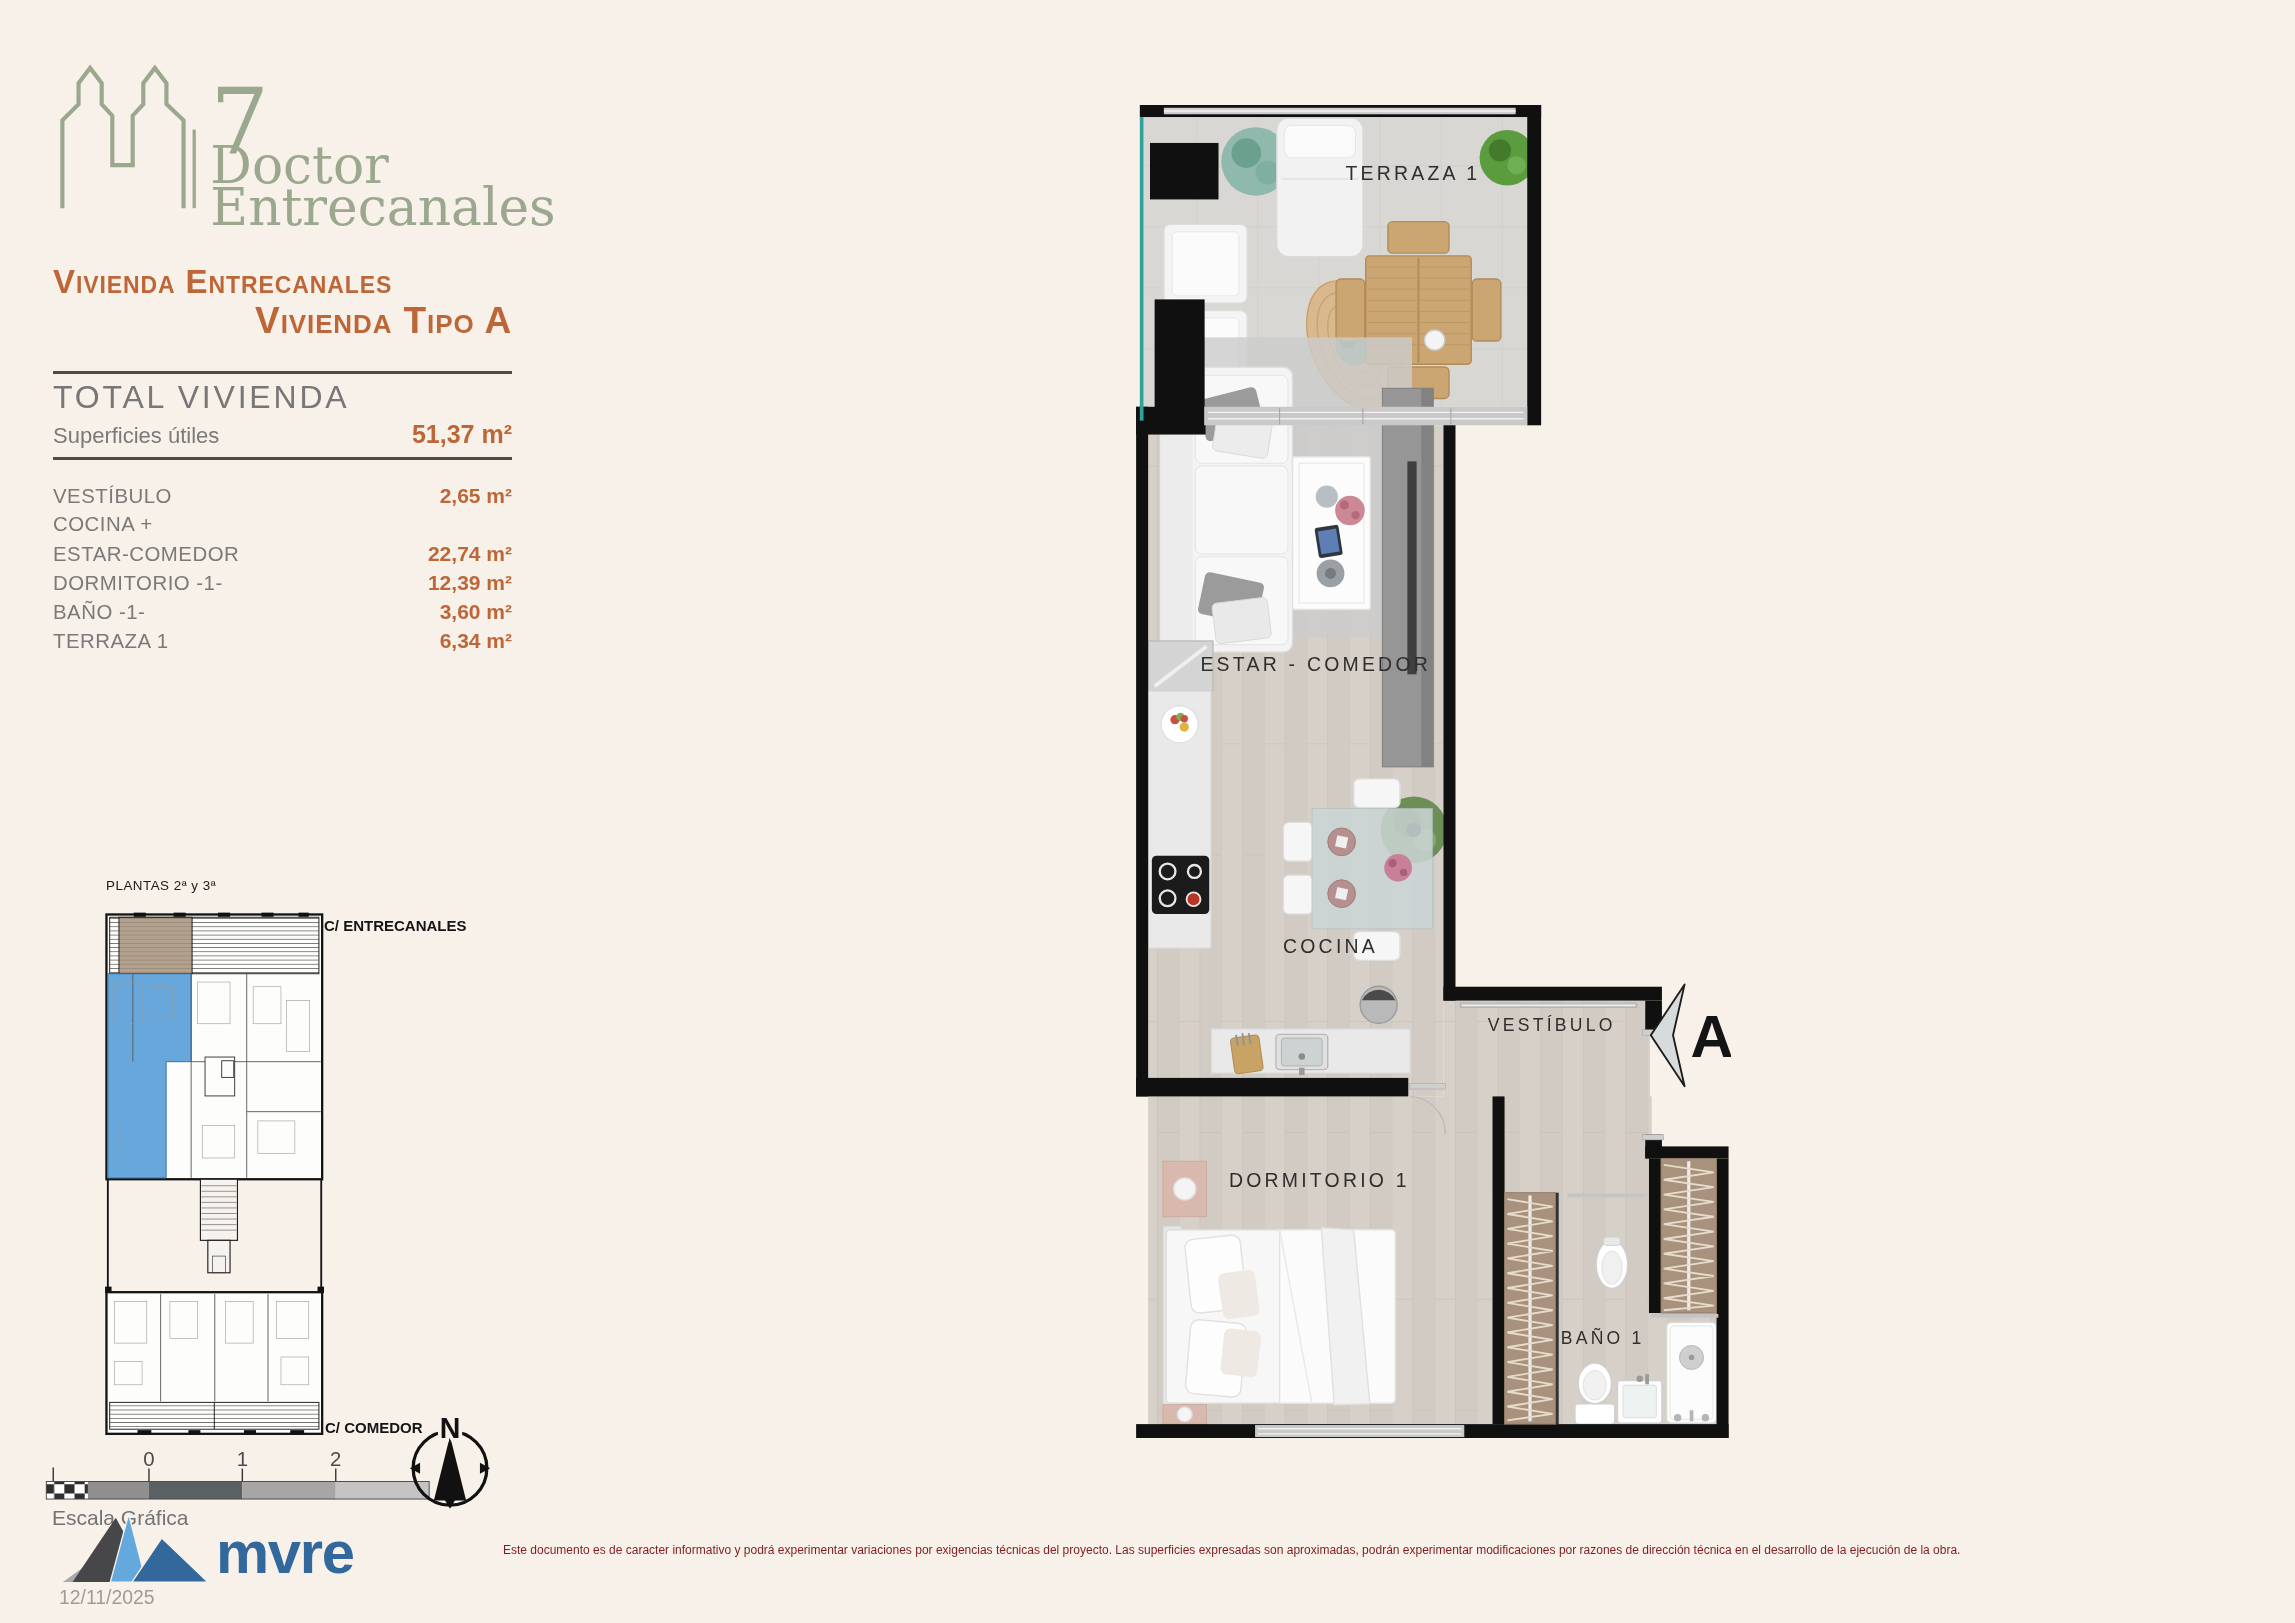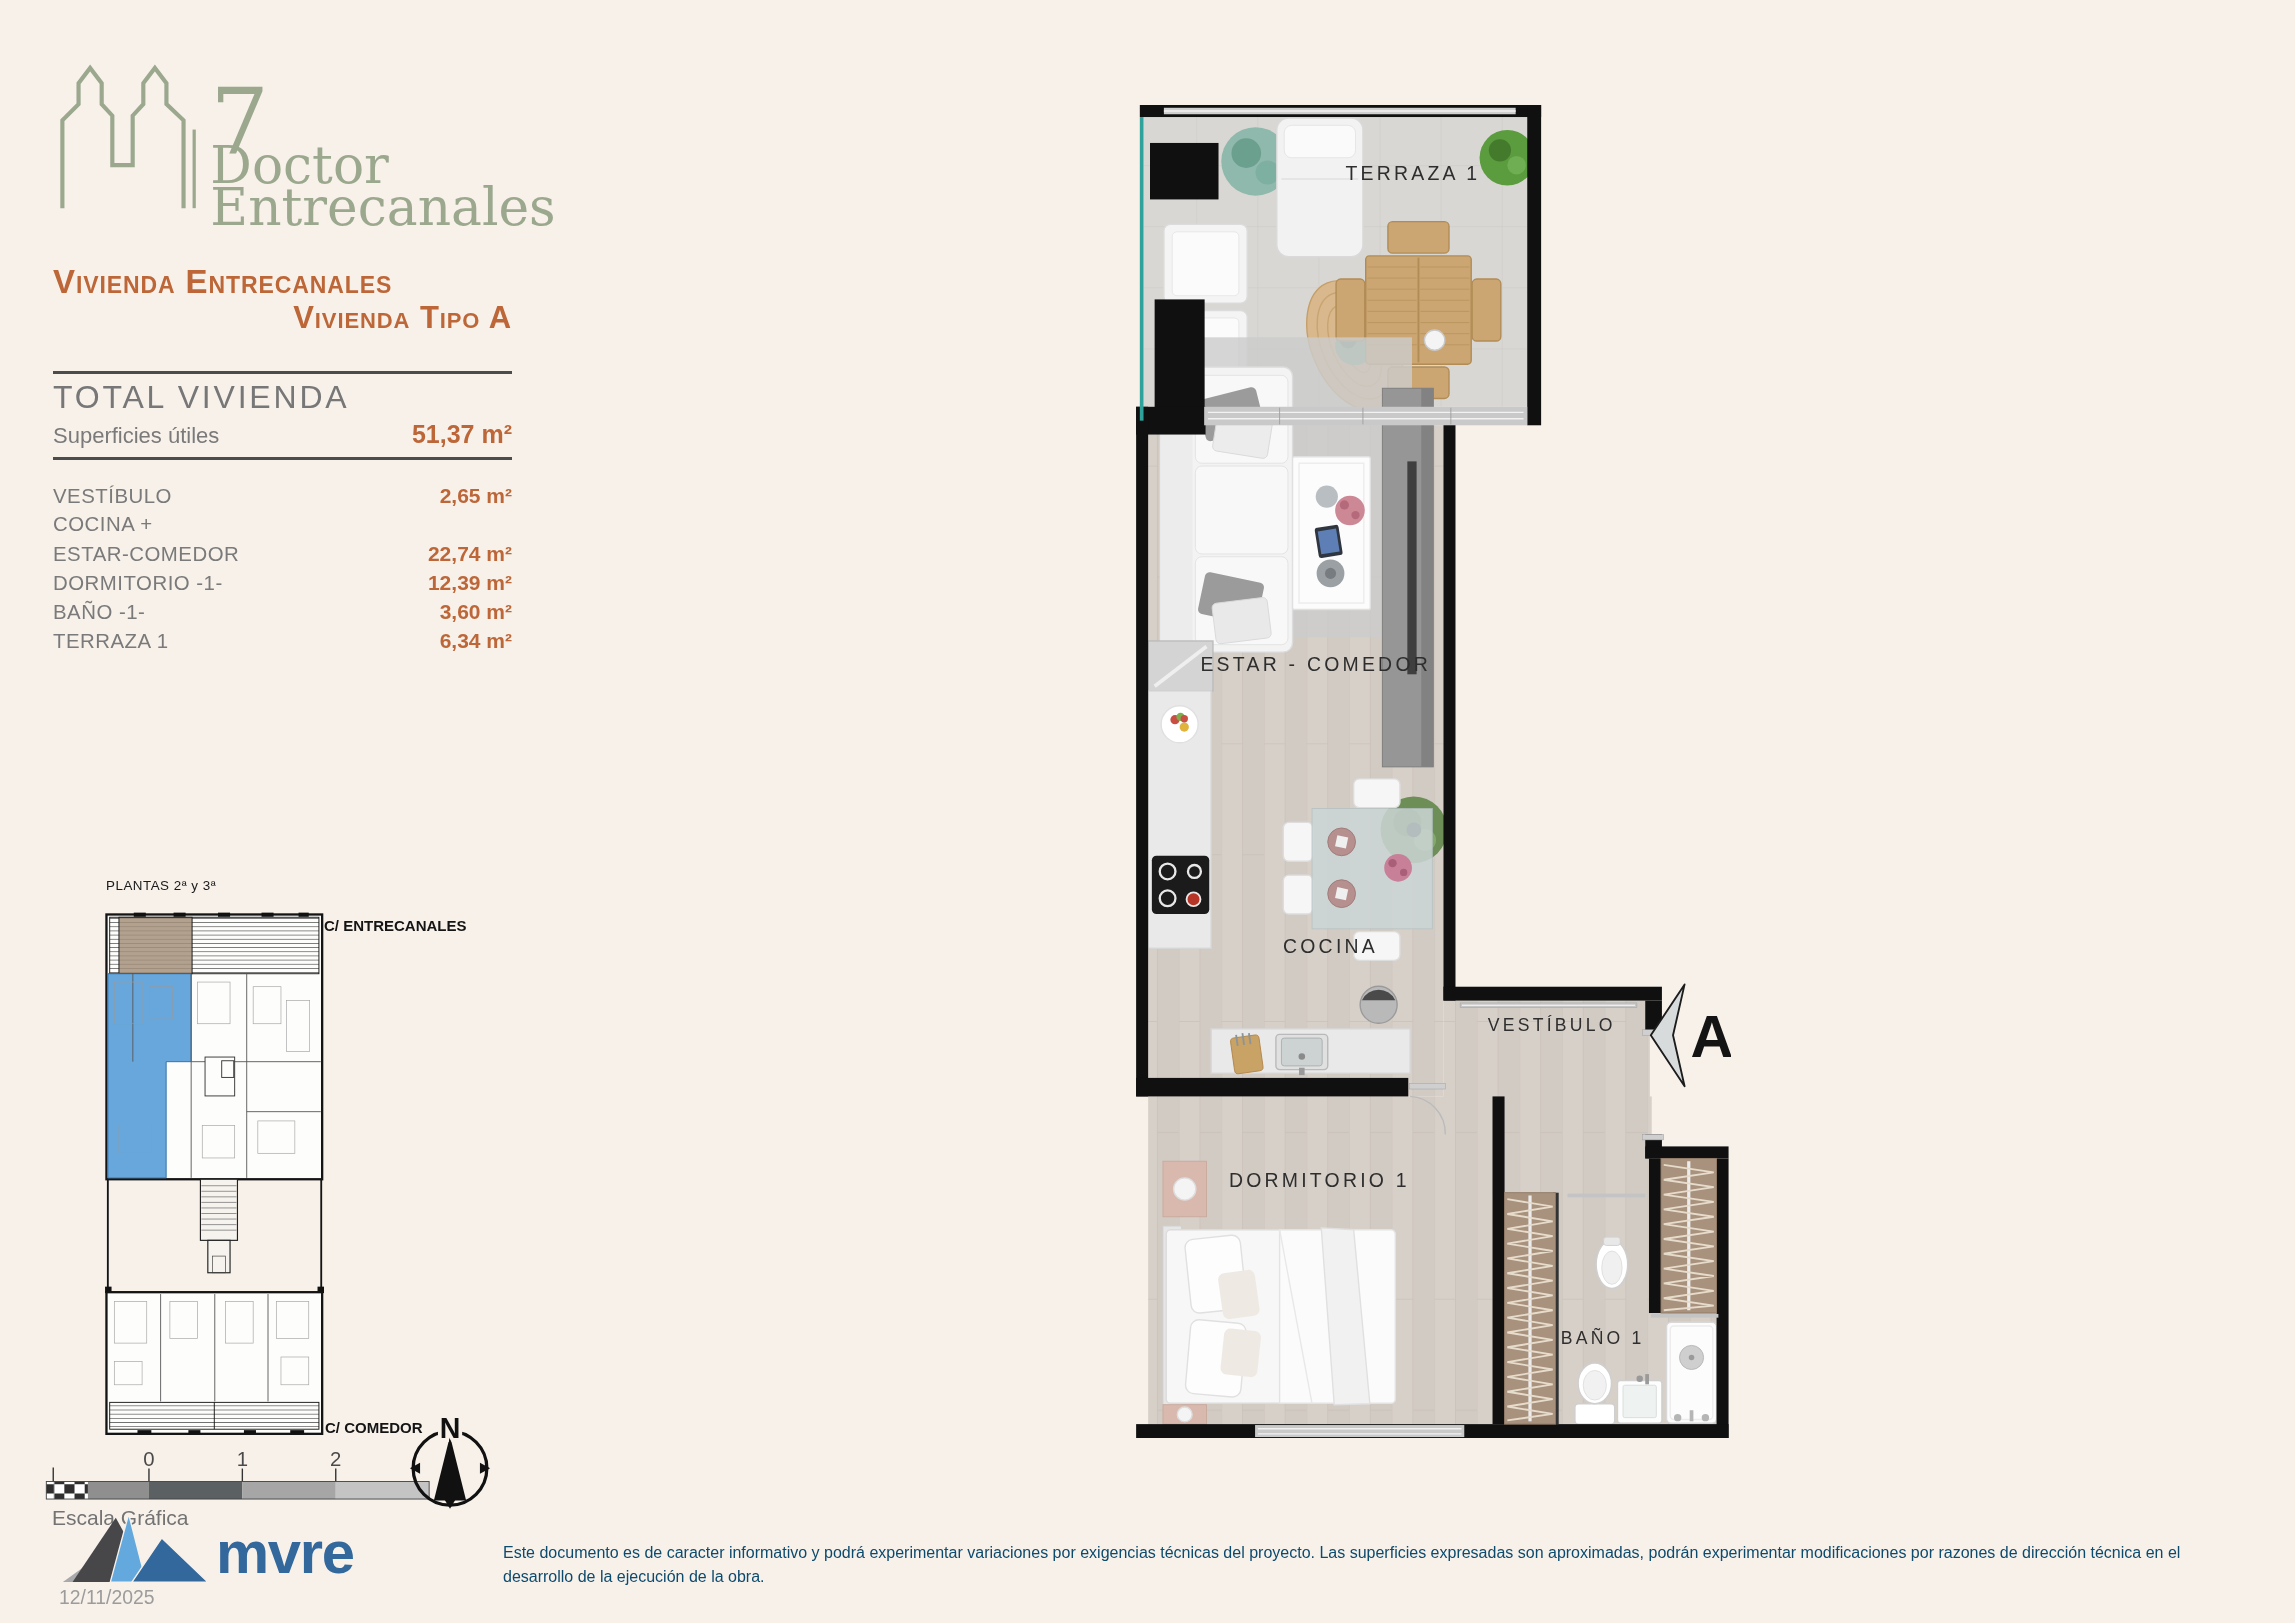--- a/index.html
+++ b/index.html
@@ -2,35 +2,35 @@
 <html style="font-size:7.4px"><head>
 <meta charset="utf-8">
 <style>
   html,body{margin:0;padding:0;}
   .page{position:relative;width:2295px;height:1623px;background:#f7f1ea;overflow:hidden;
         font-family:"Liberation Sans",sans-serif;}
   .abs{position:absolute;}
   .sc{font-variant:small-caps;}
   .title-block{left:53px;top:265px;width:459px;color:#bd6739;font-weight:700;}
   .title-line1{font-size:33px;letter-spacing:0.9px;text-align:left;line-height:1.05;}
-  .title-line2{font-size:31px;letter-spacing:0.9px;text-align:right;line-height:1.05;margin-top:2.8px;}
+  .title-line2{font-size:37px;letter-spacing:0.9px;text-align:right;line-height:1.05;margin-top:2.8px;}
   .divider{left:53px;width:459px;height:3.2px;background:#4c4c4c;}
   .summary-heading{left:53px;top:379px;font-size:32px;letter-spacing:2.8px;color:#777;}
   .summary-row{left:53px;top:420px;width:459px;display:flex;justify-content:space-between;align-items:baseline;}
   .summary-label{font-size:22px;color:#7a7a7a;}
   .summary-value{font-size:25px;color:#bd6739;font-weight:700;}
   .rooms{left:53px;top:484px;width:459px;}
   .room-row{display:flex;justify-content:space-between;align-items:baseline;height:29px;}
   .room-label{font-size:20.4px;color:#7a7a7a;letter-spacing:0.5px;}
   .room-value{font-size:21px;color:#bd6739;font-weight:700;}
   .keyplan-title{left:106px;top:878px;font-size:13.4px;color:#1a1a1a;letter-spacing:0.5px;}
   .street{font-size:15px;font-weight:700;color:#141414;}
   .scale-label{left:52px;top:1506px;font-size:21px;color:#737373;}
   .date{left:59px;top:1586px;font-size:19.4px;color:#9c9c9c;}
-  .disclaimer{left:503px;top:1541px;width:1703px;font-size:16px;line-height:1.5;color:#0c4a6e;}
+  .disclaimer{left:503px;top:1541px;width:1703px;font-size:12px;line-height:1.5;color:#7f1d1d;}
   svg text{font-family:"Liberation Sans",sans-serif;}
   svg .serif{font-family:"DejaVu Serif",serif;}
   .plan-label{fill:#2e2e2e;letter-spacing:7px;}
 </style>
 </head>
 <body>
 
 <div class="page">
 
   <svg class="abs" style="left:53px;top:44px;" width="509" height="185" viewBox="0 0 1100 400">

